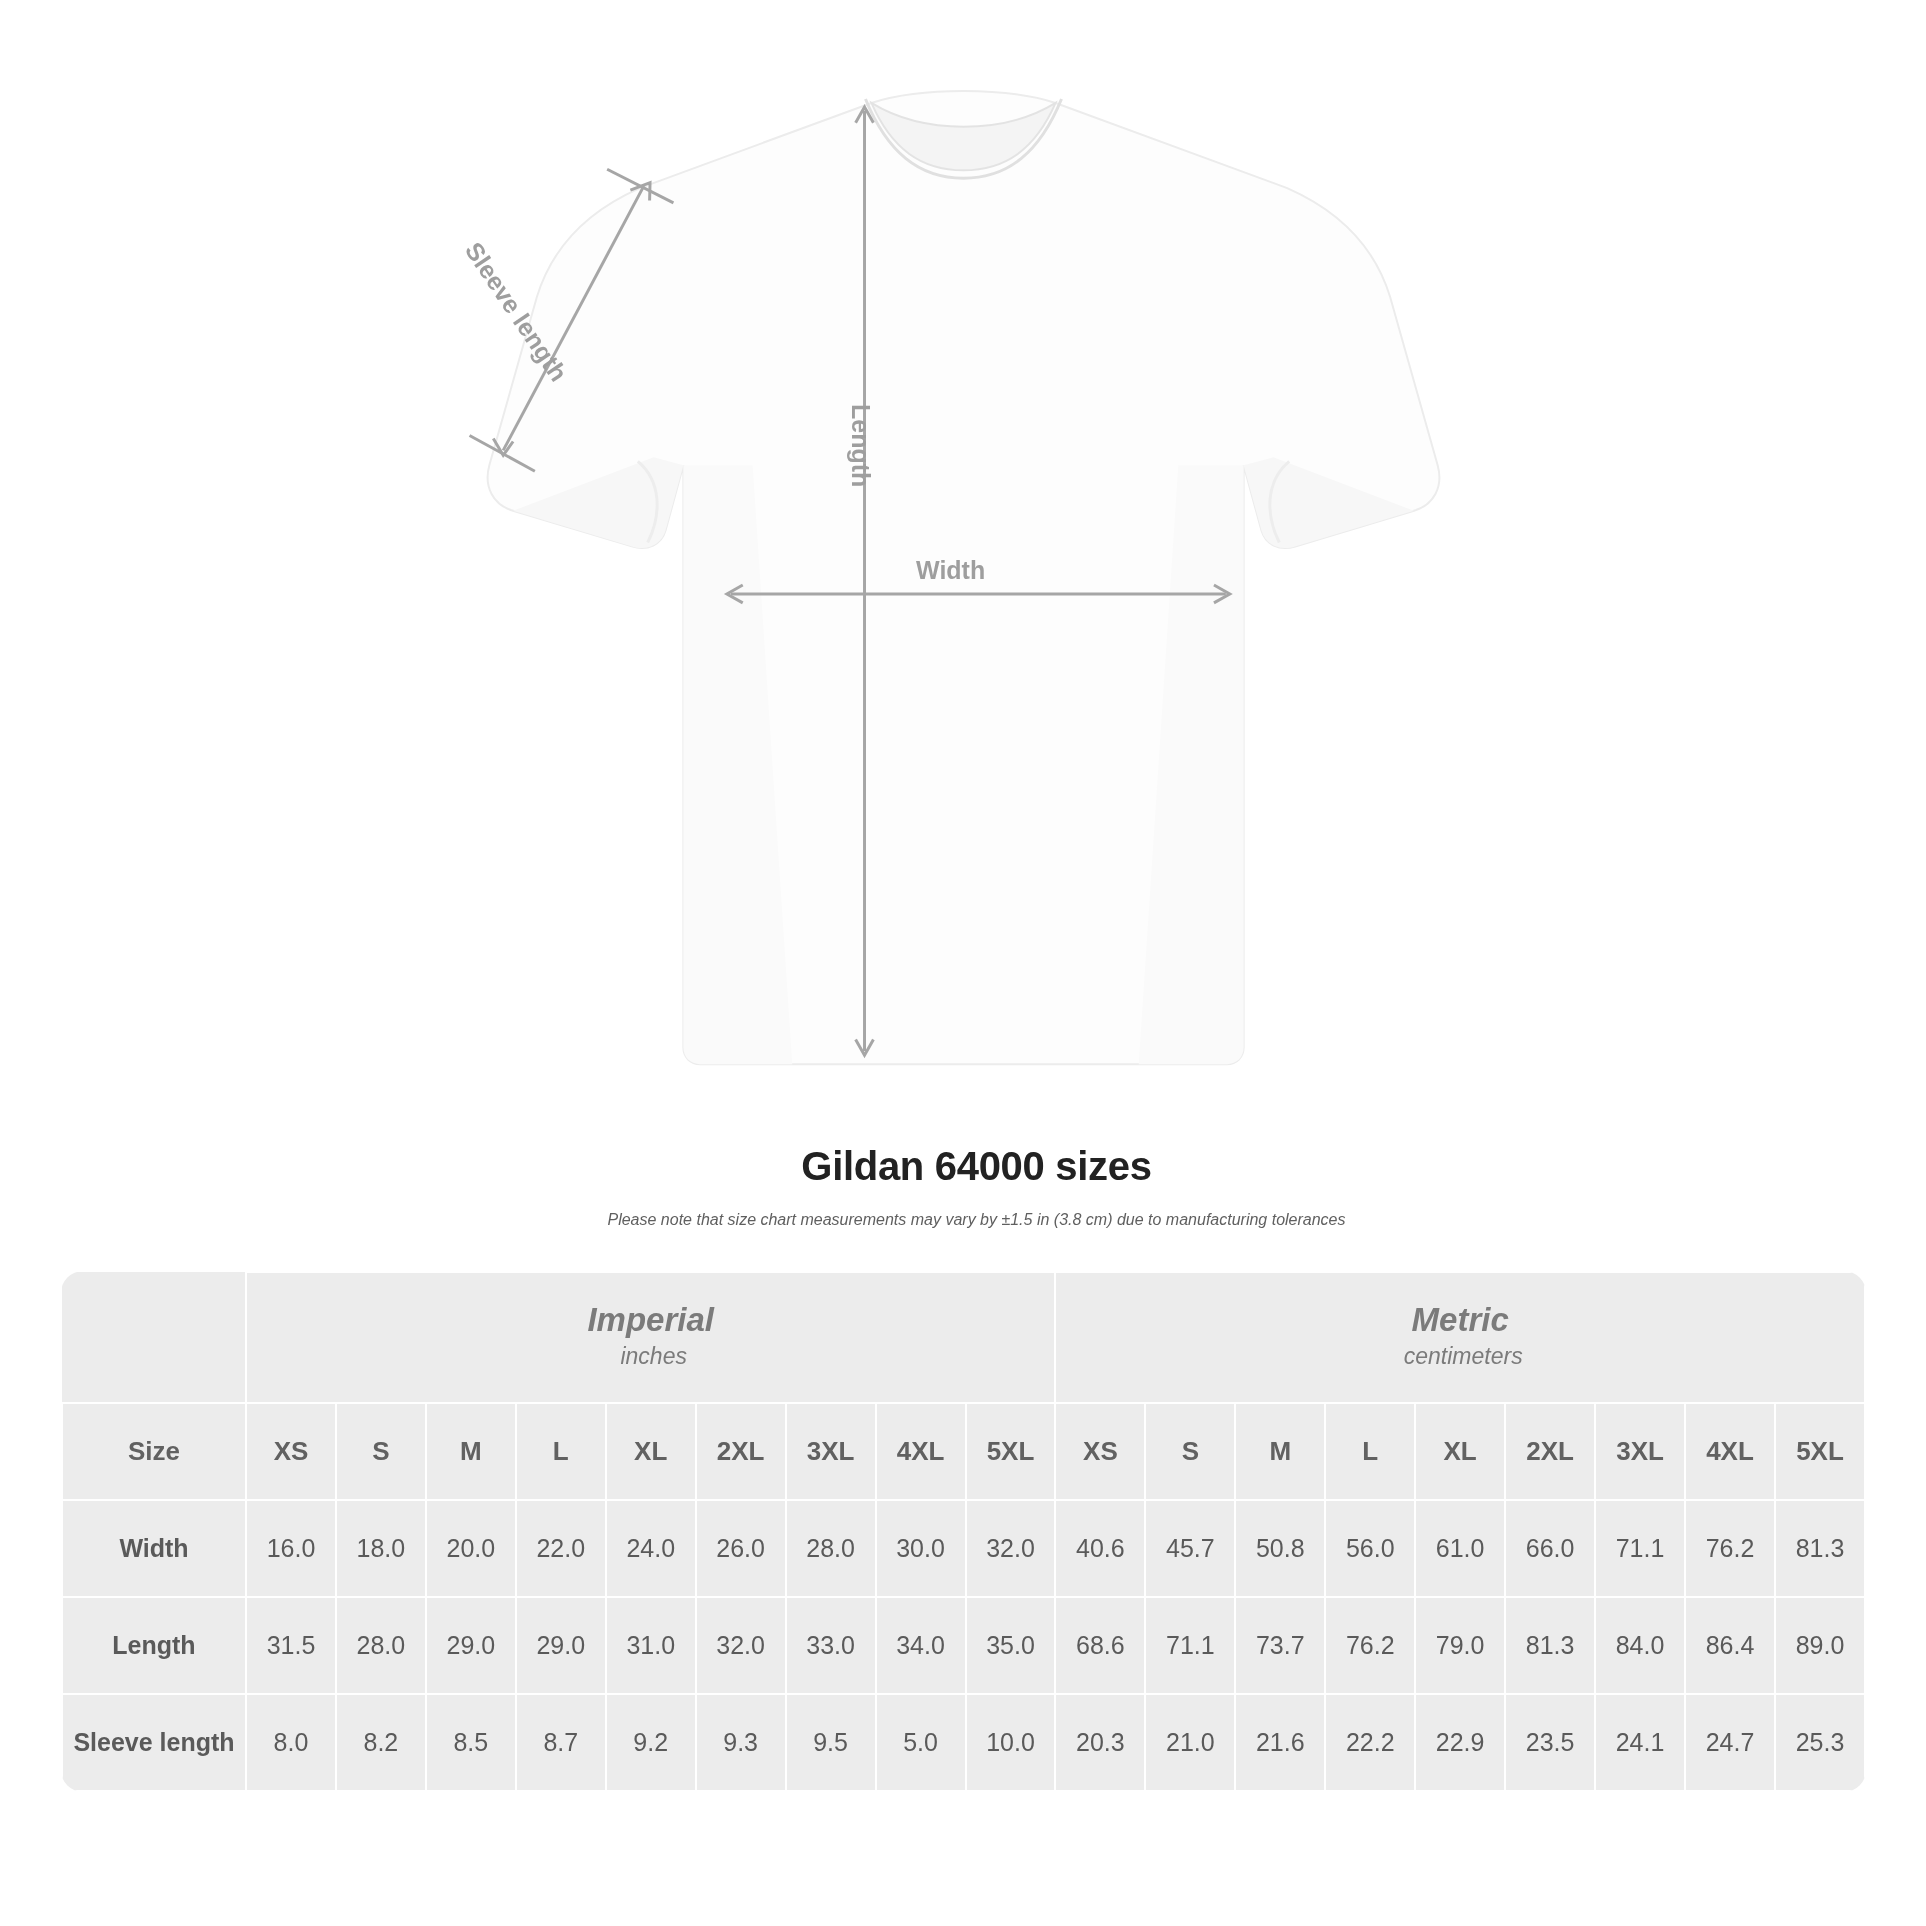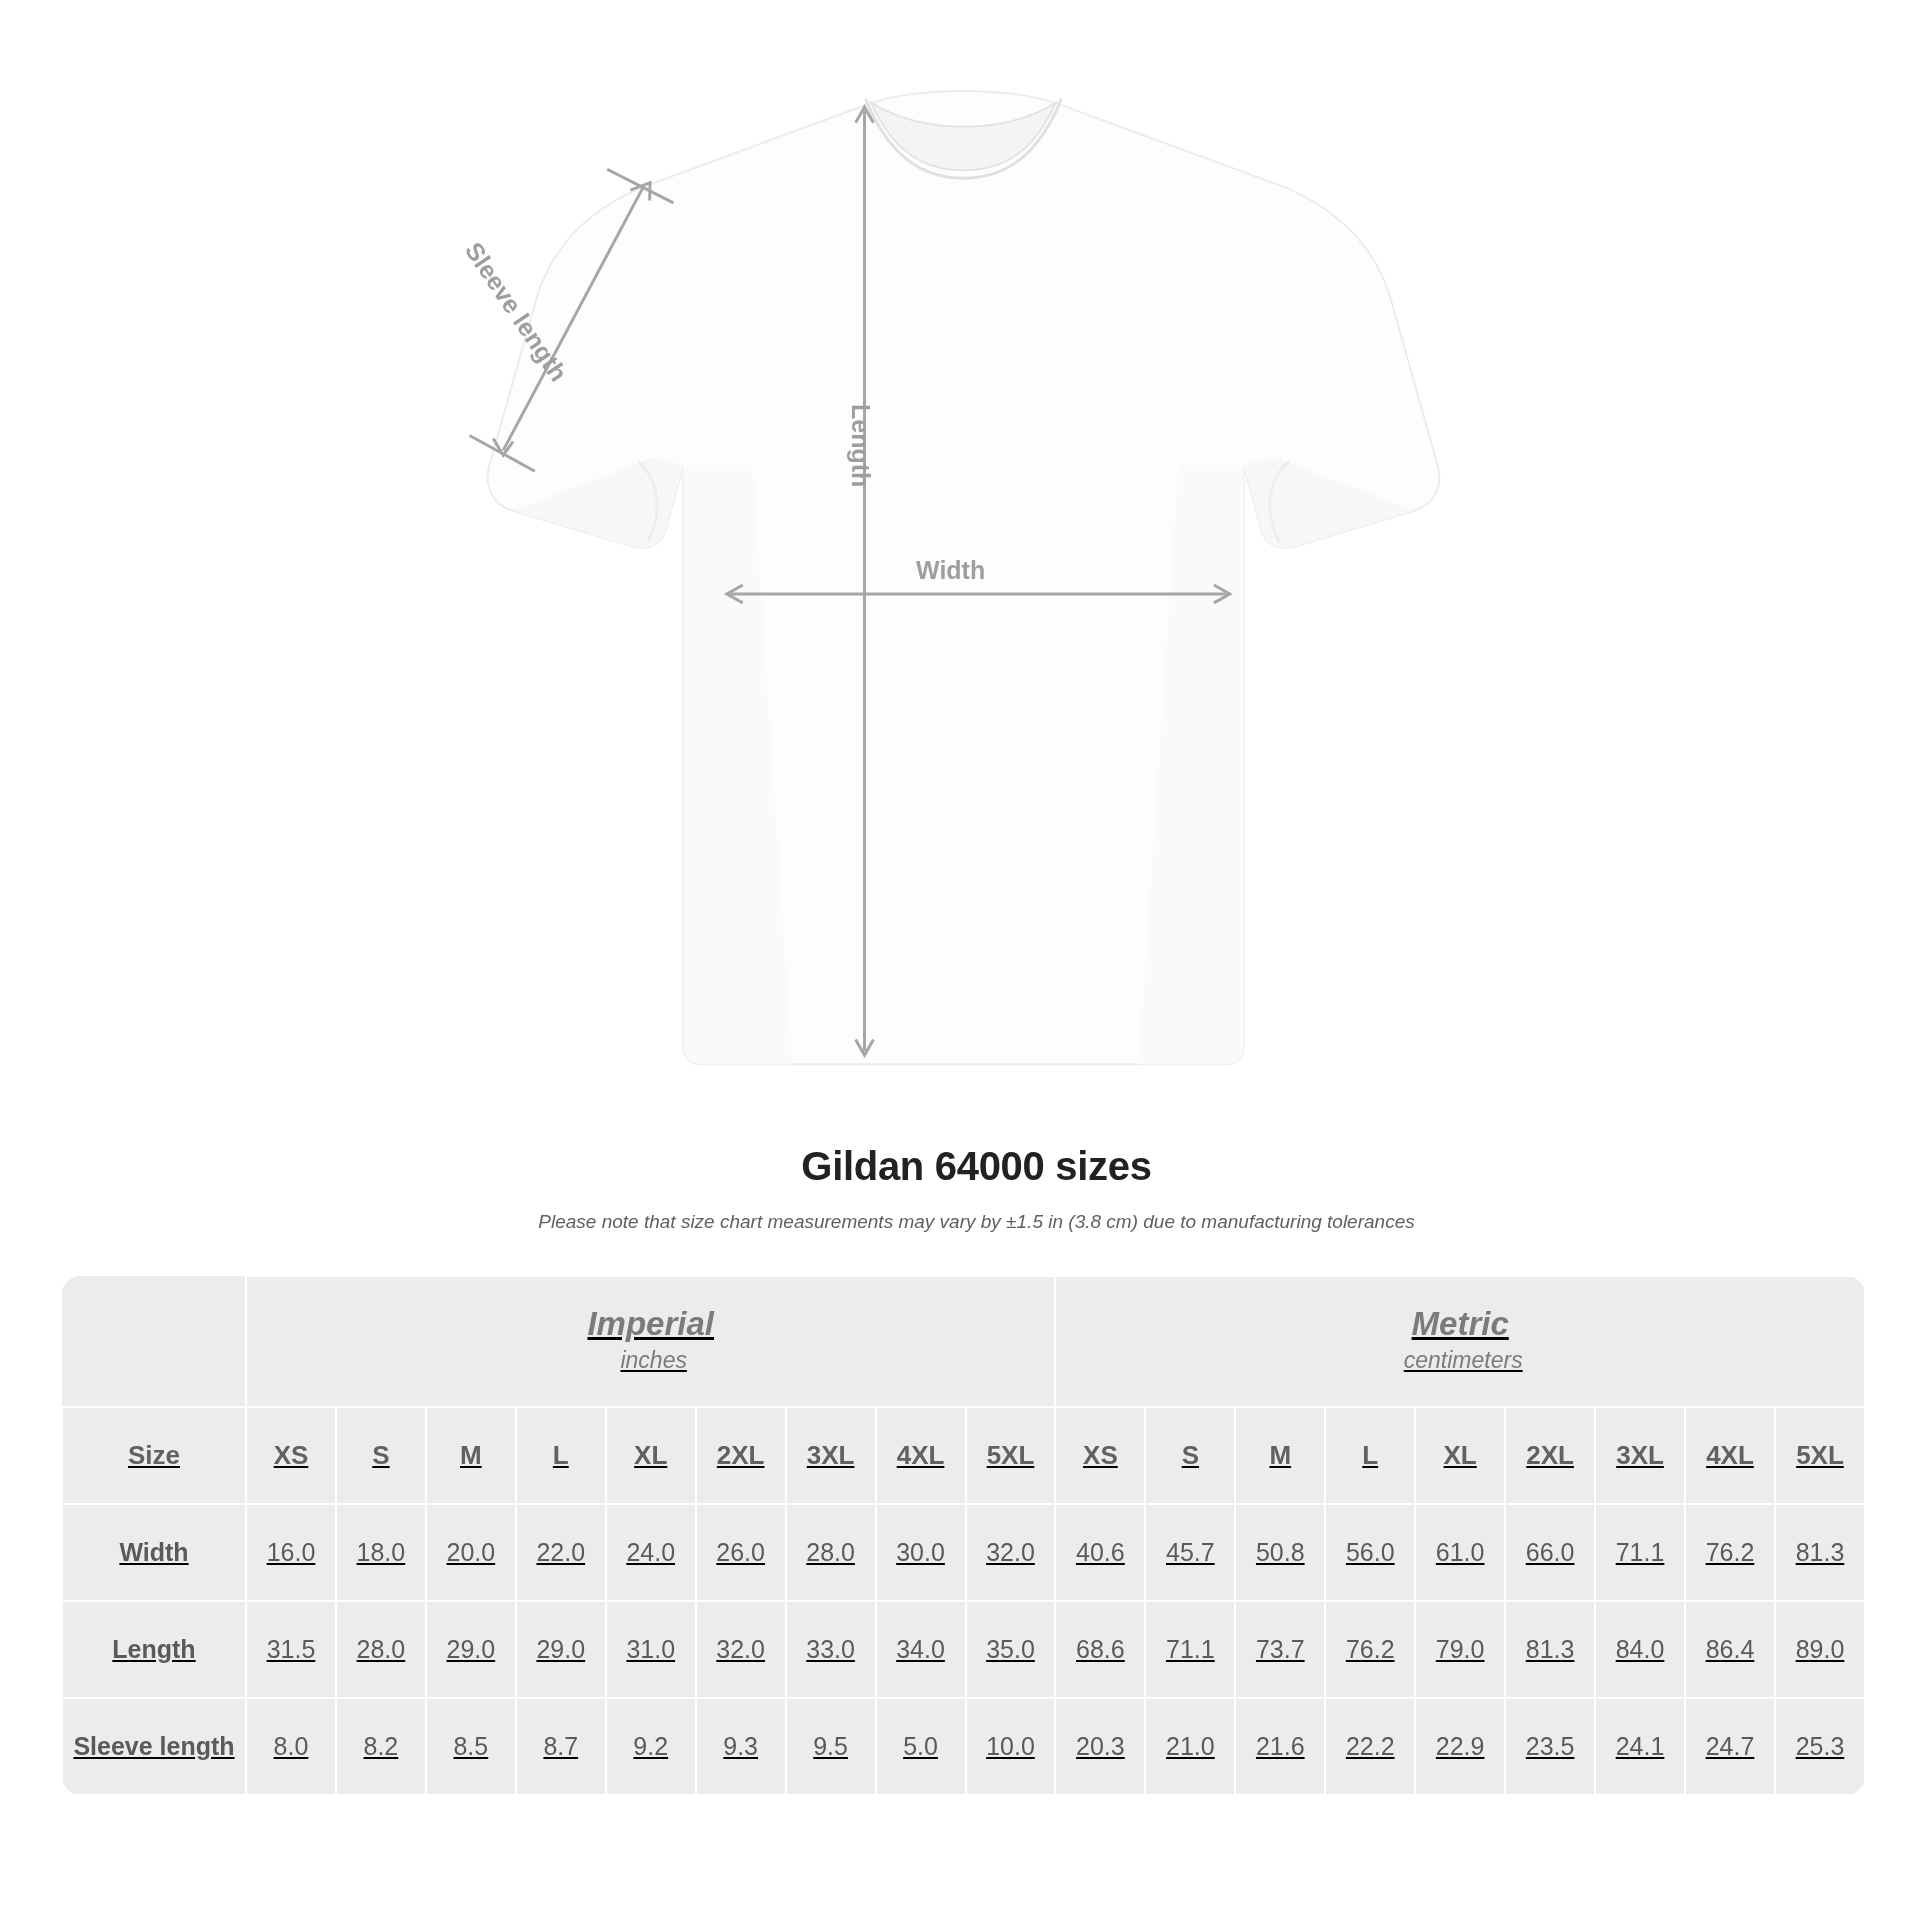--- a/index.html
+++ b/index.html
@@ -57,36 +57,35 @@
     margin-left: 26px;
   }
   .chart-title {
     font-size: 40px;
     font-weight: bold;
     color: #222222;
     letter-spacing: -0.3px;
   }
   .chart-note {
     margin-top: 22px;
-    font-size: 19px;
+    font-size: 16px;
     font-style: italic;
     color: #5f5f5f;
   }
 
   
   .table-wrap {
     margin: 42px 61px 0 61px;
     border-radius: 22px;
     overflow: hidden;
   }
   table.size-table {
     width: 100%;
     border-collapse: collapse;
     table-layout: fixed;
-    text-decoration: underline;
   }
   table.size-table td,
   table.size-table th {
     border: 2px solid #ffffff;
     text-align: center;
     vertical-align: middle;
     font-size: 25px;
     color: #5a5a5a;
     background: #ececec;
     padding: 0;

